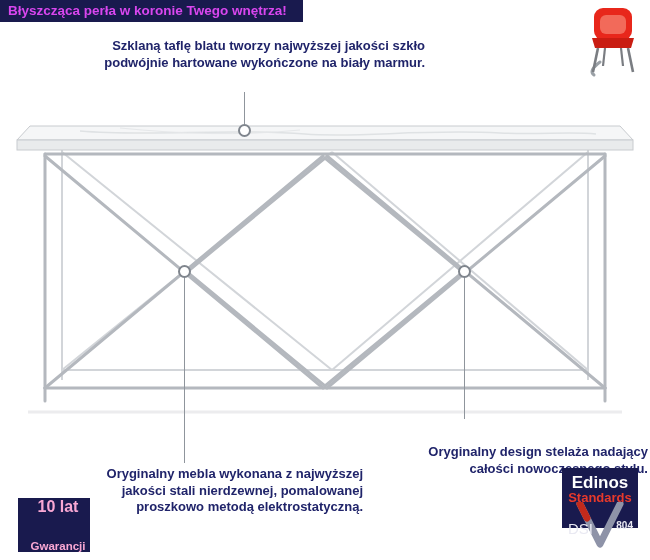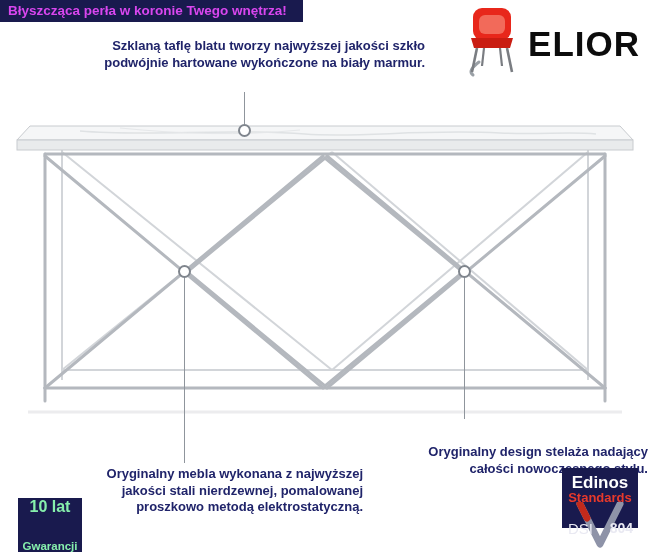--- a/index.html
+++ b/index.html
@@ -35,35 +35,35 @@
     background:#ffffff;border:2px solid #7f858d;box-sizing:content-box;
   }
   .marker-top{left:238px;top:124px;}
   .marker-left{left:178px;top:265px;}
   .marker-right{left:458px;top:265px;}
   
   .table-art{position:absolute;left:0;top:120px;}
   
   .badge-warranty{
     position:absolute;left:18px;top:498px;width:64px;height:54px;
-    background:#191a4e;color:#86efac;display:flex;flex-direction:column;
-    align-items:center;justify-content:center;text-align:left;
+    background:#191a4e;color:#f9a8d4;display:flex;flex-direction:column;
+    align-items:center;justify-content:center;text-align:left;padding-left:8px;
   }
   .badge-warranty .b1{font-size:16px;font-weight:bold;line-height:18px;}
   .badge-warranty .b2{font-size:11.5px;font-weight:bold;line-height:14px;margin-top:23px;}
   
   .badge-edinos{
     position:absolute;left:562px;top:468px;width:76px;height:60px;
     background:#191a4e;color:#fff;text-align:center;
   }
   .badge-edinos .e1{font-size:17px;font-weight:bold;margin-top:5px;line-height:19px;}
   .badge-edinos .e2{font-size:13px;font-weight:bold;color:#e8392b;line-height:12px;}
   .badge-edinos .vmark{position:absolute;left:10px;top:34px;}
   .badge-edinos .dsi{position:absolute;left:6px;top:52px;font-size:15px;color:#e9e9f2;font-weight:normal;}
-  .badge-edinos .code{position:absolute;right:5px;top:52px;font-size:14px;color:#e9e9f2;font-weight:bold;}
+  .badge-edinos .code{position:absolute;right:5px;top:52px;font-size:10px;color:#e9e9f2;font-weight:bold;}
 </style>
 </head>
 <body>
 
 <div class="banner">
   <span>Błyszcząca perła w koronie Twego wnętrza!</span>
 </div>
 
 <div class="logo">
   <span>
@@ -71,21 +71,20 @@
       <path d="M14 56 C6 62 4 66 8 69" fill="none" stroke="#9aa0a6" stroke-width="3" stroke-linecap="round"></path>
       <rect x="8" y="2" width="38" height="32" rx="9" fill="#e8271b"></rect>
       <rect x="14" y="9" width="26" height="19" rx="6" fill="#f26a5a"></rect>
       <path d="M6 32 h42 l-3 10 h-36 z" fill="#c91d12"></path>
       <line x1="12" y1="42" x2="7" y2="66" stroke="#7a7d82" stroke-width="2.6"></line>
       <line x1="42" y1="42" x2="47" y2="66" stroke="#7a7d82" stroke-width="2.6"></line>
       <line x1="19" y1="42" x2="17" y2="60" stroke="#7a7d82" stroke-width="2.2"></line>
       <line x1="35" y1="42" x2="37" y2="60" stroke="#7a7d82" stroke-width="2.2"></line>
     </svg>
   </span>
-  <span class="logo-text">ELIOR</span>
 </div>
 
 <svg class="table-art" width="650" height="305" viewBox="0 0 650 305">
 
   <line x1="28" y1="292" x2="622" y2="292" stroke="#ececee" stroke-width="3"></line>
 
   <g stroke="#d2d5d9" stroke-width="2" fill="none">
     <line x1="62" y1="30" x2="62" y2="250"></line>
     <line x1="588" y1="30" x2="588" y2="250"></line>
     <line x1="62" y1="250" x2="588" y2="250"></line>

